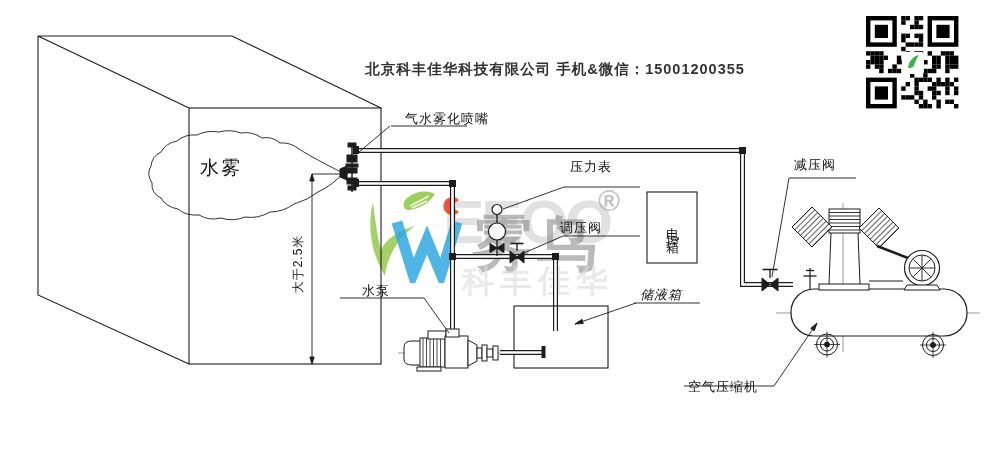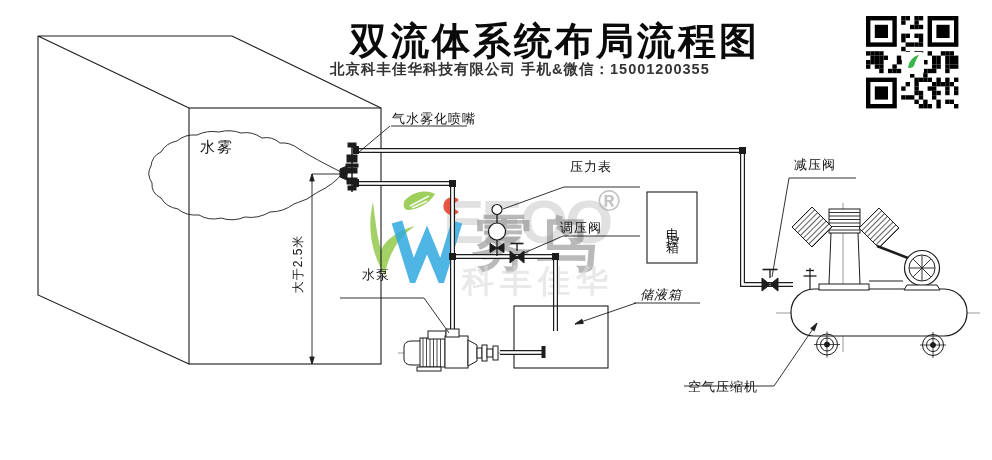--- a/index.html
+++ b/index.html
@@ -1,24 +1,24 @@
 <!DOCTYPE html>
 <html><head>
 <meta charset="utf-8">
 <style>
   html,body{margin:0;padding:0;background:#fff;}
   .stage{position:relative;width:992px;height:460px;background:#ffffff;overflow:hidden;
          font-family:"Liberation Sans","DejaVu Sans",sans-serif;color:#1c1c1c;}
   .abs{position:absolute;}
   .title{left:330px;top:16px;width:450px;text-align:center;font-size:38px;font-weight:700;
          letter-spacing:3px;color:#0a0a0a;z-index:3;white-space:nowrap;}
-  .subtitle{left:330px;top:60px;width:450px;font-size:14.5px;font-weight:600;
+  .subtitle{left:330px;top:60px;width:450px;text-align:center;font-size:14.5px;font-weight:600;
             color:#333;letter-spacing:1px;z-index:3;white-space:nowrap;}
   .lbl{font-size:13px;color:#111;z-index:4;white-space:nowrap;letter-spacing:1px;}
-  .mist{left:200px;top:138px;font-size:15px;letter-spacing:2px;}
+  .mist{left:200px;top:155px;font-size:19px;letter-spacing:2px;}
   .dim{left:256px;top:256px;width:84px;height:16px;font-size:12px;text-align:center;
        transform:rotate(-90deg);transform-origin:center;letter-spacing:1px;}
   .ctrlbox{left:647px;top:192px;width:50px;height:71px;display:flex;align-items:center;justify-content:center;
            writing-mode:vertical-rl;text-orientation:upright;font-size:13px;letter-spacing:7px;z-index:4;}
   svg.canvas{position:absolute;left:0;top:0;z-index:2;}
   .wm{z-index:1;}
   .wm-latin{left:443px;top:186px;font-size:62px;font-weight:700;color:#c9c9c9;opacity:.55;letter-spacing:-3px;}
   .wm-cn{left:472px;top:204px;font-size:60px;font-weight:700;color:#8f8f8f;opacity:.62;letter-spacing:5px;}
   .wm-reg{left:598px;top:184px;font-size:30px;color:#b0b0b0;opacity:.75;font-weight:700;}
   .wm-co{left:462px;top:260px;font-size:32px;font-weight:700;color:#dcdcdc;opacity:.6;letter-spacing:6px;}
@@ -34,21 +34,20 @@
   <div class="abs wm wm-reg">®</div>
   <div class="abs wm wm-co">科丰佳华</div>
   <svg class="abs wm" style="left:363px;top:188px;" width="120" height="95" viewBox="0 0 120 95">
     <path d="M42,12 C52,2 66,2 72,6 C66,16 54,22 44,22 C40,20 40,16 42,12 Z" fill="#8dc63f" opacity="0.85"></path>
     <path d="M47,18 L66,8 M49,20 L64,13" stroke="#fff" stroke-width="1.5" opacity="0.9" fill="none"></path>
     <path d="M10,14 C4,40 8,64 22,88 C24,70 34,50 52,38 C36,42 22,52 18,62 C14,48 12,30 10,14 Z" fill="#8dc63f" opacity="0.8"></path>
     <path d="M34,34 L50,86 L64,52 L78,86 L94,34" stroke="#2fa8e1" stroke-width="11" fill="none" opacity="0.85"></path>
     <path d="M87.5,18 L96,12 A9,9 0 1 0 96,24 Z" fill="#e8432e" opacity="0.9"></path>
   </svg>
 
-  <div class="abs title">双流体系统布局流程图</div>
   <div class="abs subtitle">北京科丰佳华科技有限公司 手机&amp;微信：15001200355</div>
 
   <svg class="abs qr" width="94" height="94" viewBox="0 0 94 94">
     <g>
         <rect x="35.2" y="0" width="4.4" height="4.4" fill="#000"></rect>
         <rect x="39.6" y="0" width="4.4" height="4.4" fill="#000"></rect>
         <rect x="48.400000000000006" y="0" width="4.4" height="4.4" fill="#000"></rect>
         <rect x="52.800000000000004" y="0" width="4.4" height="4.4" fill="#000"></rect>
         <rect x="35.2" y="4.4" width="4.4" height="4.4" fill="#000"></rect>
         <rect x="48.400000000000006" y="4.4" width="4.4" height="4.4" fill="#000"></rect>
@@ -345,24 +344,24 @@
         <line x1="424" y1="298" x2="449" y2="333"></line>
       <line x1="634" y1="303" x2="700" y2="303"></line>
         <line x1="636" y1="303" x2="575" y2="324"></line>
       <polygon points="575,324 581.9,319.3 583.3,323.5"></polygon>
       <line x1="684" y1="386" x2="774" y2="386"></line>
         <line x1="774" y1="386" x2="817" y2="323"></line>
       <polygon points="817,323 814.3,330.8 810.7,328.4"></polygon>
     </g>
   </svg>
 
-  <div class="abs lbl" style="left:392px;top:110px;">气水雾化喷嘴</div>
+  <div class="abs lbl" style="left:405px;top:110px;">气水雾化喷嘴</div>
   <div class="abs lbl mist">水雾</div>
   <div class="abs lbl dim">大于2.5米</div>
   <div class="abs lbl" style="left:570px;top:158px;">压力表</div>
   <div class="abs lbl" style="left:560px;top:219px;">调压阀</div>
   <div class="abs lbl ctrlbox">电控箱</div>
   <div class="abs lbl" style="left:794px;top:156px;">减压阀</div>
-  <div class="abs lbl" style="left:362px;top:266px;text-align:right;">水泵</div>
+  <div class="abs lbl" style="left:362px;top:282px;text-align:right;">水泵</div>
   <div class="abs lbl" style="left:640px;top:286px;font-style:italic;">储液箱</div>
   <div class="abs lbl" style="left:688px;top:378px;">空气压缩机</div>
 
 </div>
 
 </body></html>

